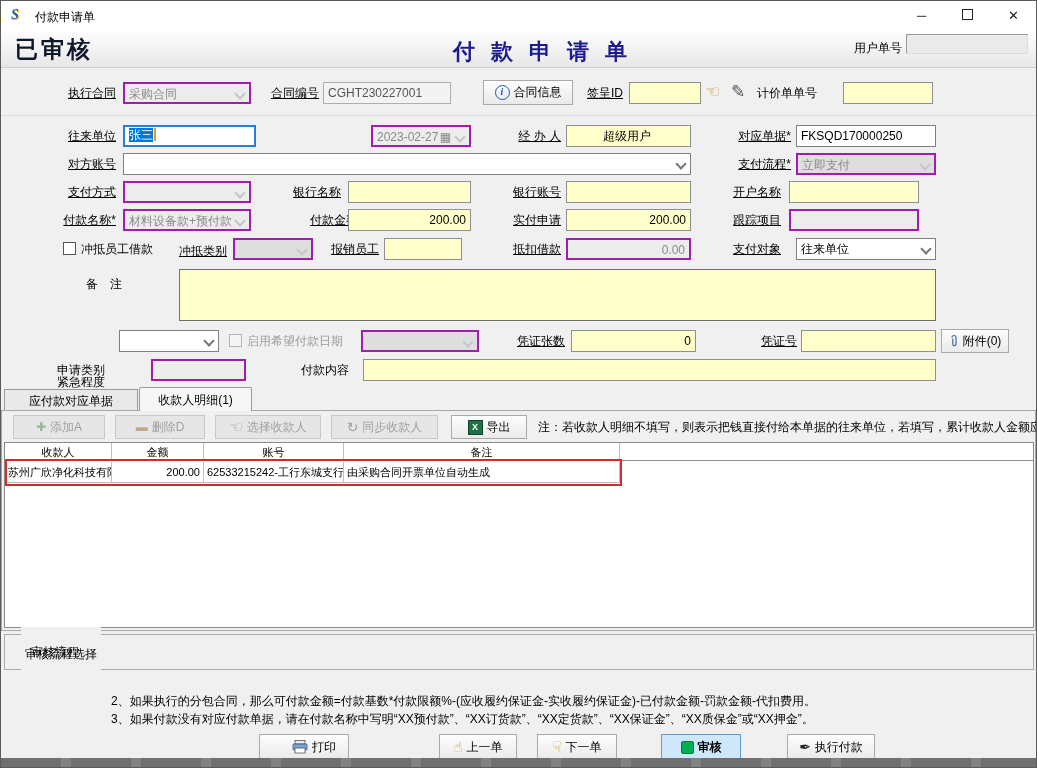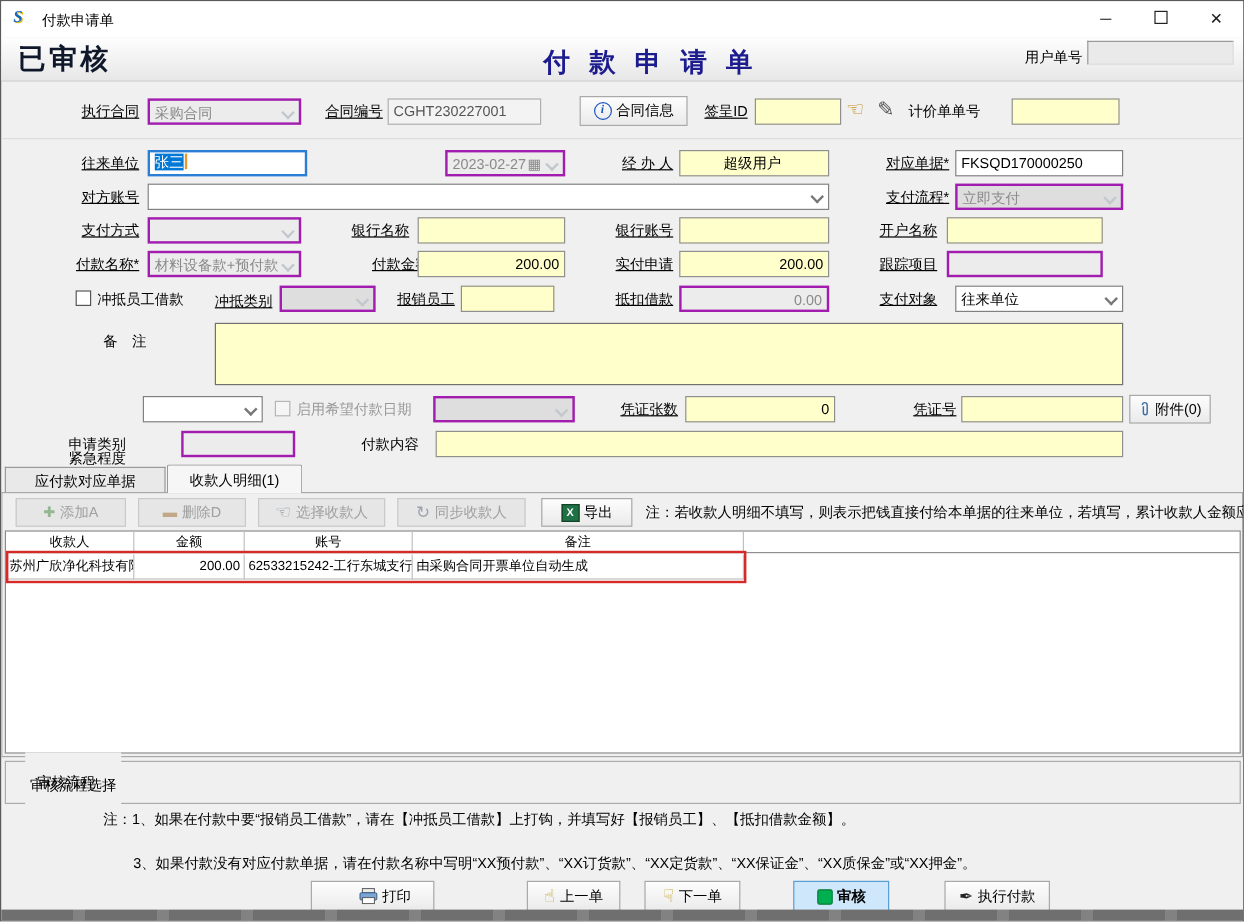--- a/index.html
+++ b/index.html
@@ -249,24 +249,24 @@
       <div class="td" style="left:199px;width:140px;">62533215242-工行东城支行-苏州</div>
       <div class="td" style="left:339px;width:276px;">由采购合同开票单位自动生成</div>
     </div>
     <div class="redbox"></div>
   </div>
 
   <div class="grp"></div>
   <div class="lbl grptitle">审核流程选择</div>
   <div class="lbl" style="left:30px;top:640px;">审核流程</div>
 
-  <div class="note" style="left:85px;top:674px;">注：1、如果在付款中要“报销员工借款”，请在【冲抵员工借款】上打钩，并填写好【报销员工】、【抵扣借款金额】。</div>
+  <div class="note" style="left:110px;top:692px;">2、如果执行的分包合同，那么可付款金额=付款基数*付款限额%-(应收履约保证金-实收履约保证金)-已付款金额-罚款金额-代扣费用。</div>
   <div class="note" style="left:110px;top:710px;">3、如果付款没有对应付款单据，请在付款名称中写明“XX预付款”、“XX订货款”、“XX定货款”、“XX保证金”、“XX质保金”或“XX押金”。</div>
 
-  <div class="btn" style="left:258px;top:733px;width:103px;height:26px;padding-left:20px;">
+  <div class="btn" style="left:258px;top:733px;width:90px;height:26px;padding-left:20px;">
     <svg width="16" height="14" viewBox="0 0 16 14">
       <rect x="3" y="0.5" width="10" height="3.5" fill="#ececec" stroke="#555" stroke-width="0.8"></rect>
       <rect x="1" y="4" width="14" height="6" rx="1" fill="#7ba7d7" stroke="#33577f" stroke-width="0.8"></rect>
       <rect x="3" y="8" width="10" height="5" fill="#fff" stroke="#555" stroke-width="0.8"></rect>
     </svg>
     <span>打印</span>
   </div>
   <div class="btn" style="left:438px;top:733px;width:78px;height:26px;">
     <span style="color:#c8a830;font-size:15px;">☝</span>
     <span>上一单</span>

